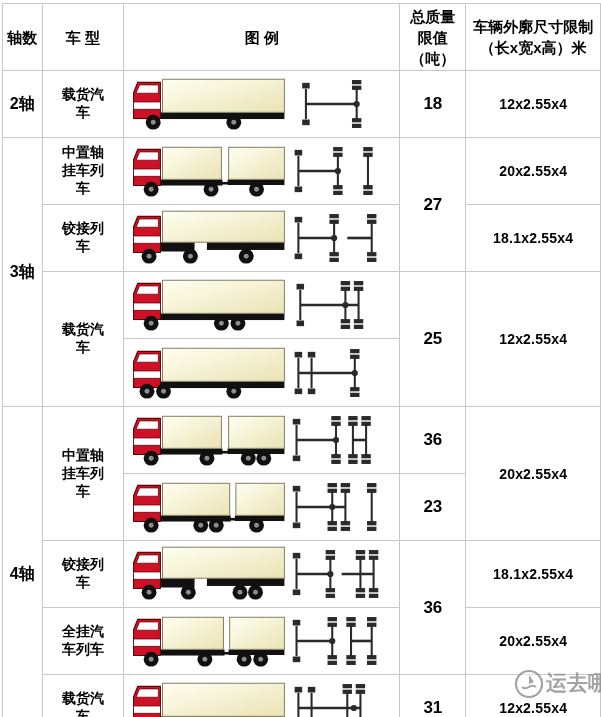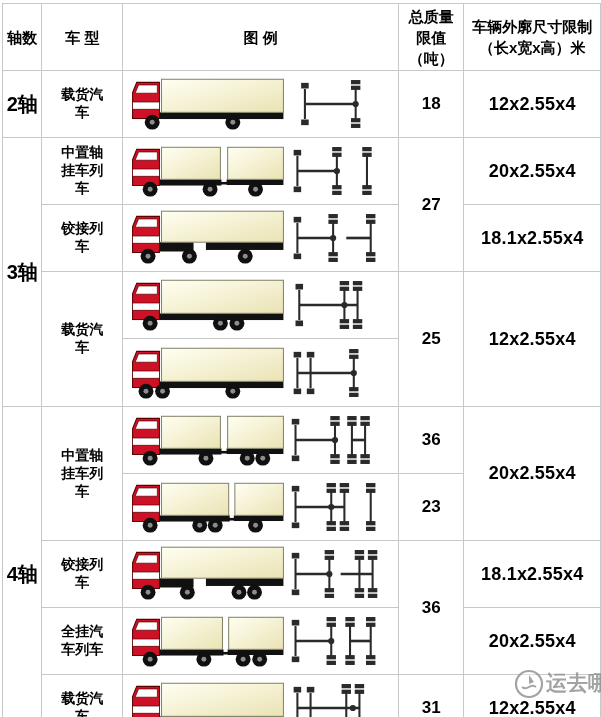--- a/index.html
+++ b/index.html
@@ -9,24 +9,24 @@
     font-weight:bold;color:#000;
   }
   .wrap{position:relative;width:601px;height:717px;box-sizing:border-box;padding:3px 0 0 2px;}
   table{border-collapse:collapse;table-layout:fixed;}
   td,th{
     border:1px solid #c8c8c8;
     text-align:center;vertical-align:middle;
     padding:0;overflow:hidden;background:#fff;
   }
   th{font-size:15px;line-height:21px;font-weight:bold;}
-  .c-group{font-size:20px;margin-top:40px;}
+  .c-group{font-size:16px;margin-top:40px;}
   .c-type{font-size:14px;padding:0 17px;}
   .c-mass{font-size:17px;}
-  .c-dim{font-size:18px;letter-spacing:.2px;}
+  .c-dim{font-size:14px;letter-spacing:.2px;}
   .legend-inner{
     display:flex;align-items:center;justify-content:space-between;
     padding:0 16px 0 5px;
   }
   .truck-slot{flex:0 0 auto;}
   .axle-slot{flex:0 0 auto;display:flex;align-items:center;}
   .watermark{
     position:absolute;left:514px;top:669px;width:86px;height:38px;
     display:flex;align-items:flex-start;opacity:.82;pointer-events:none;
   }

